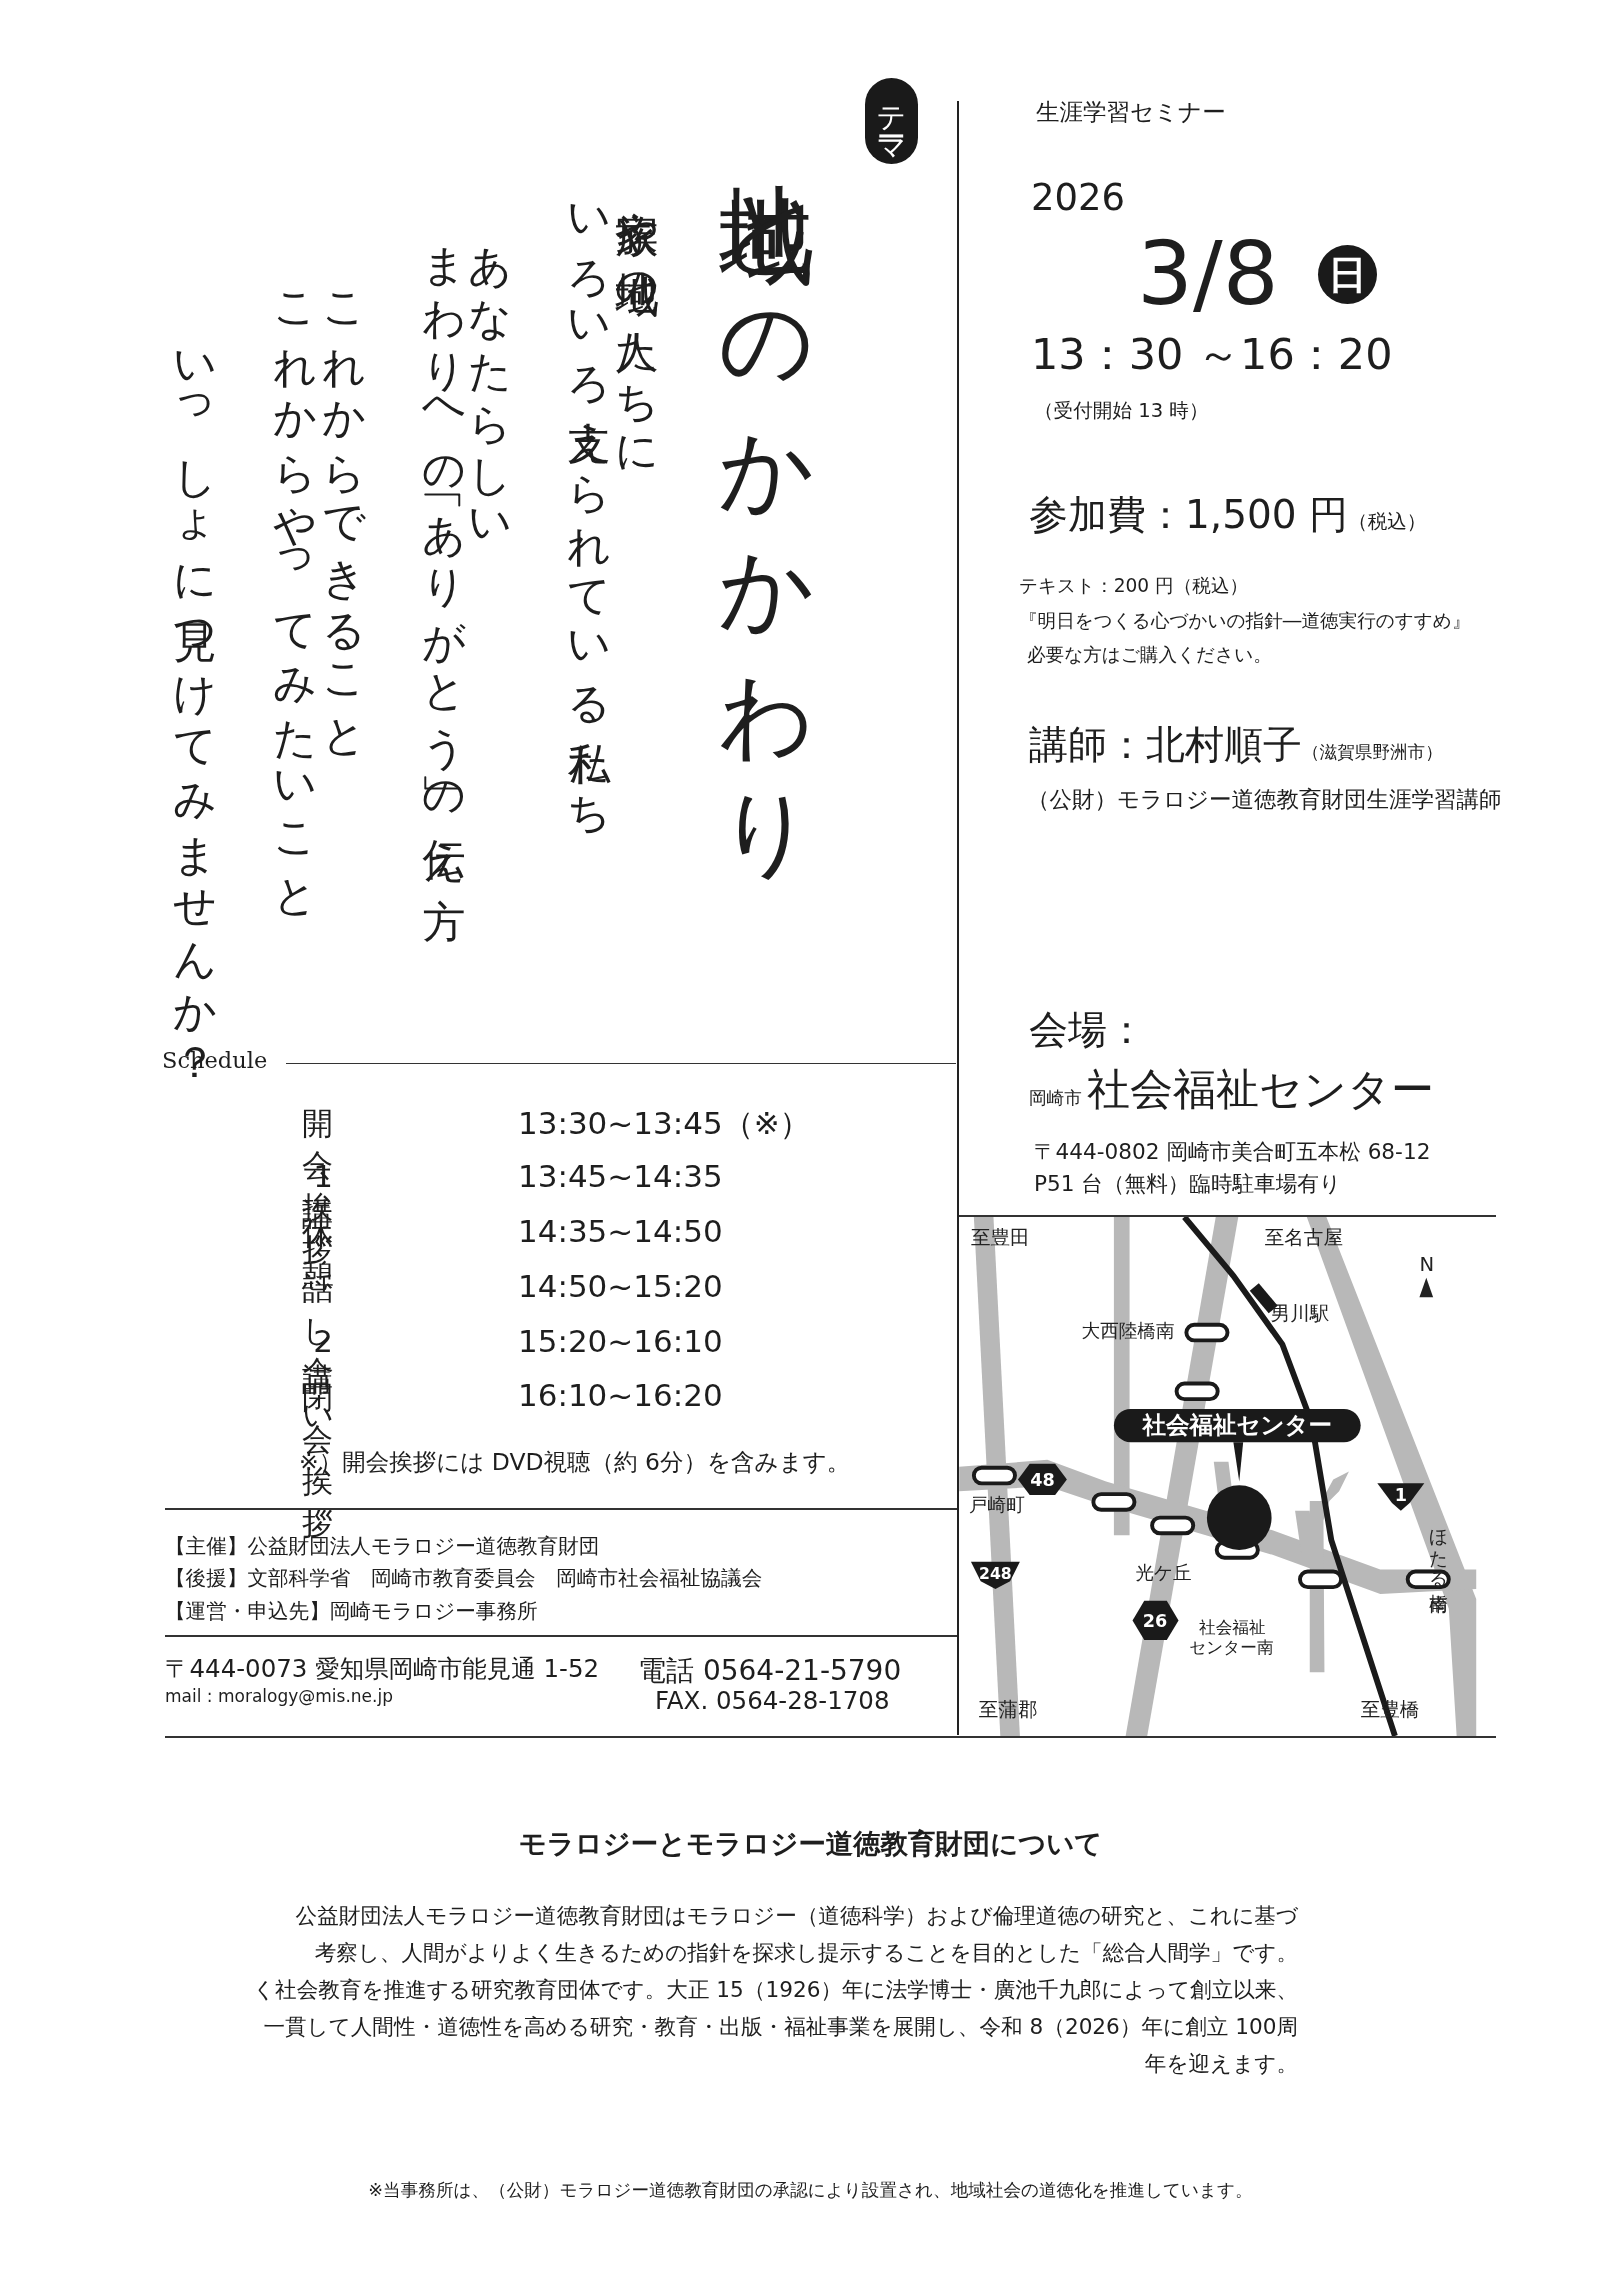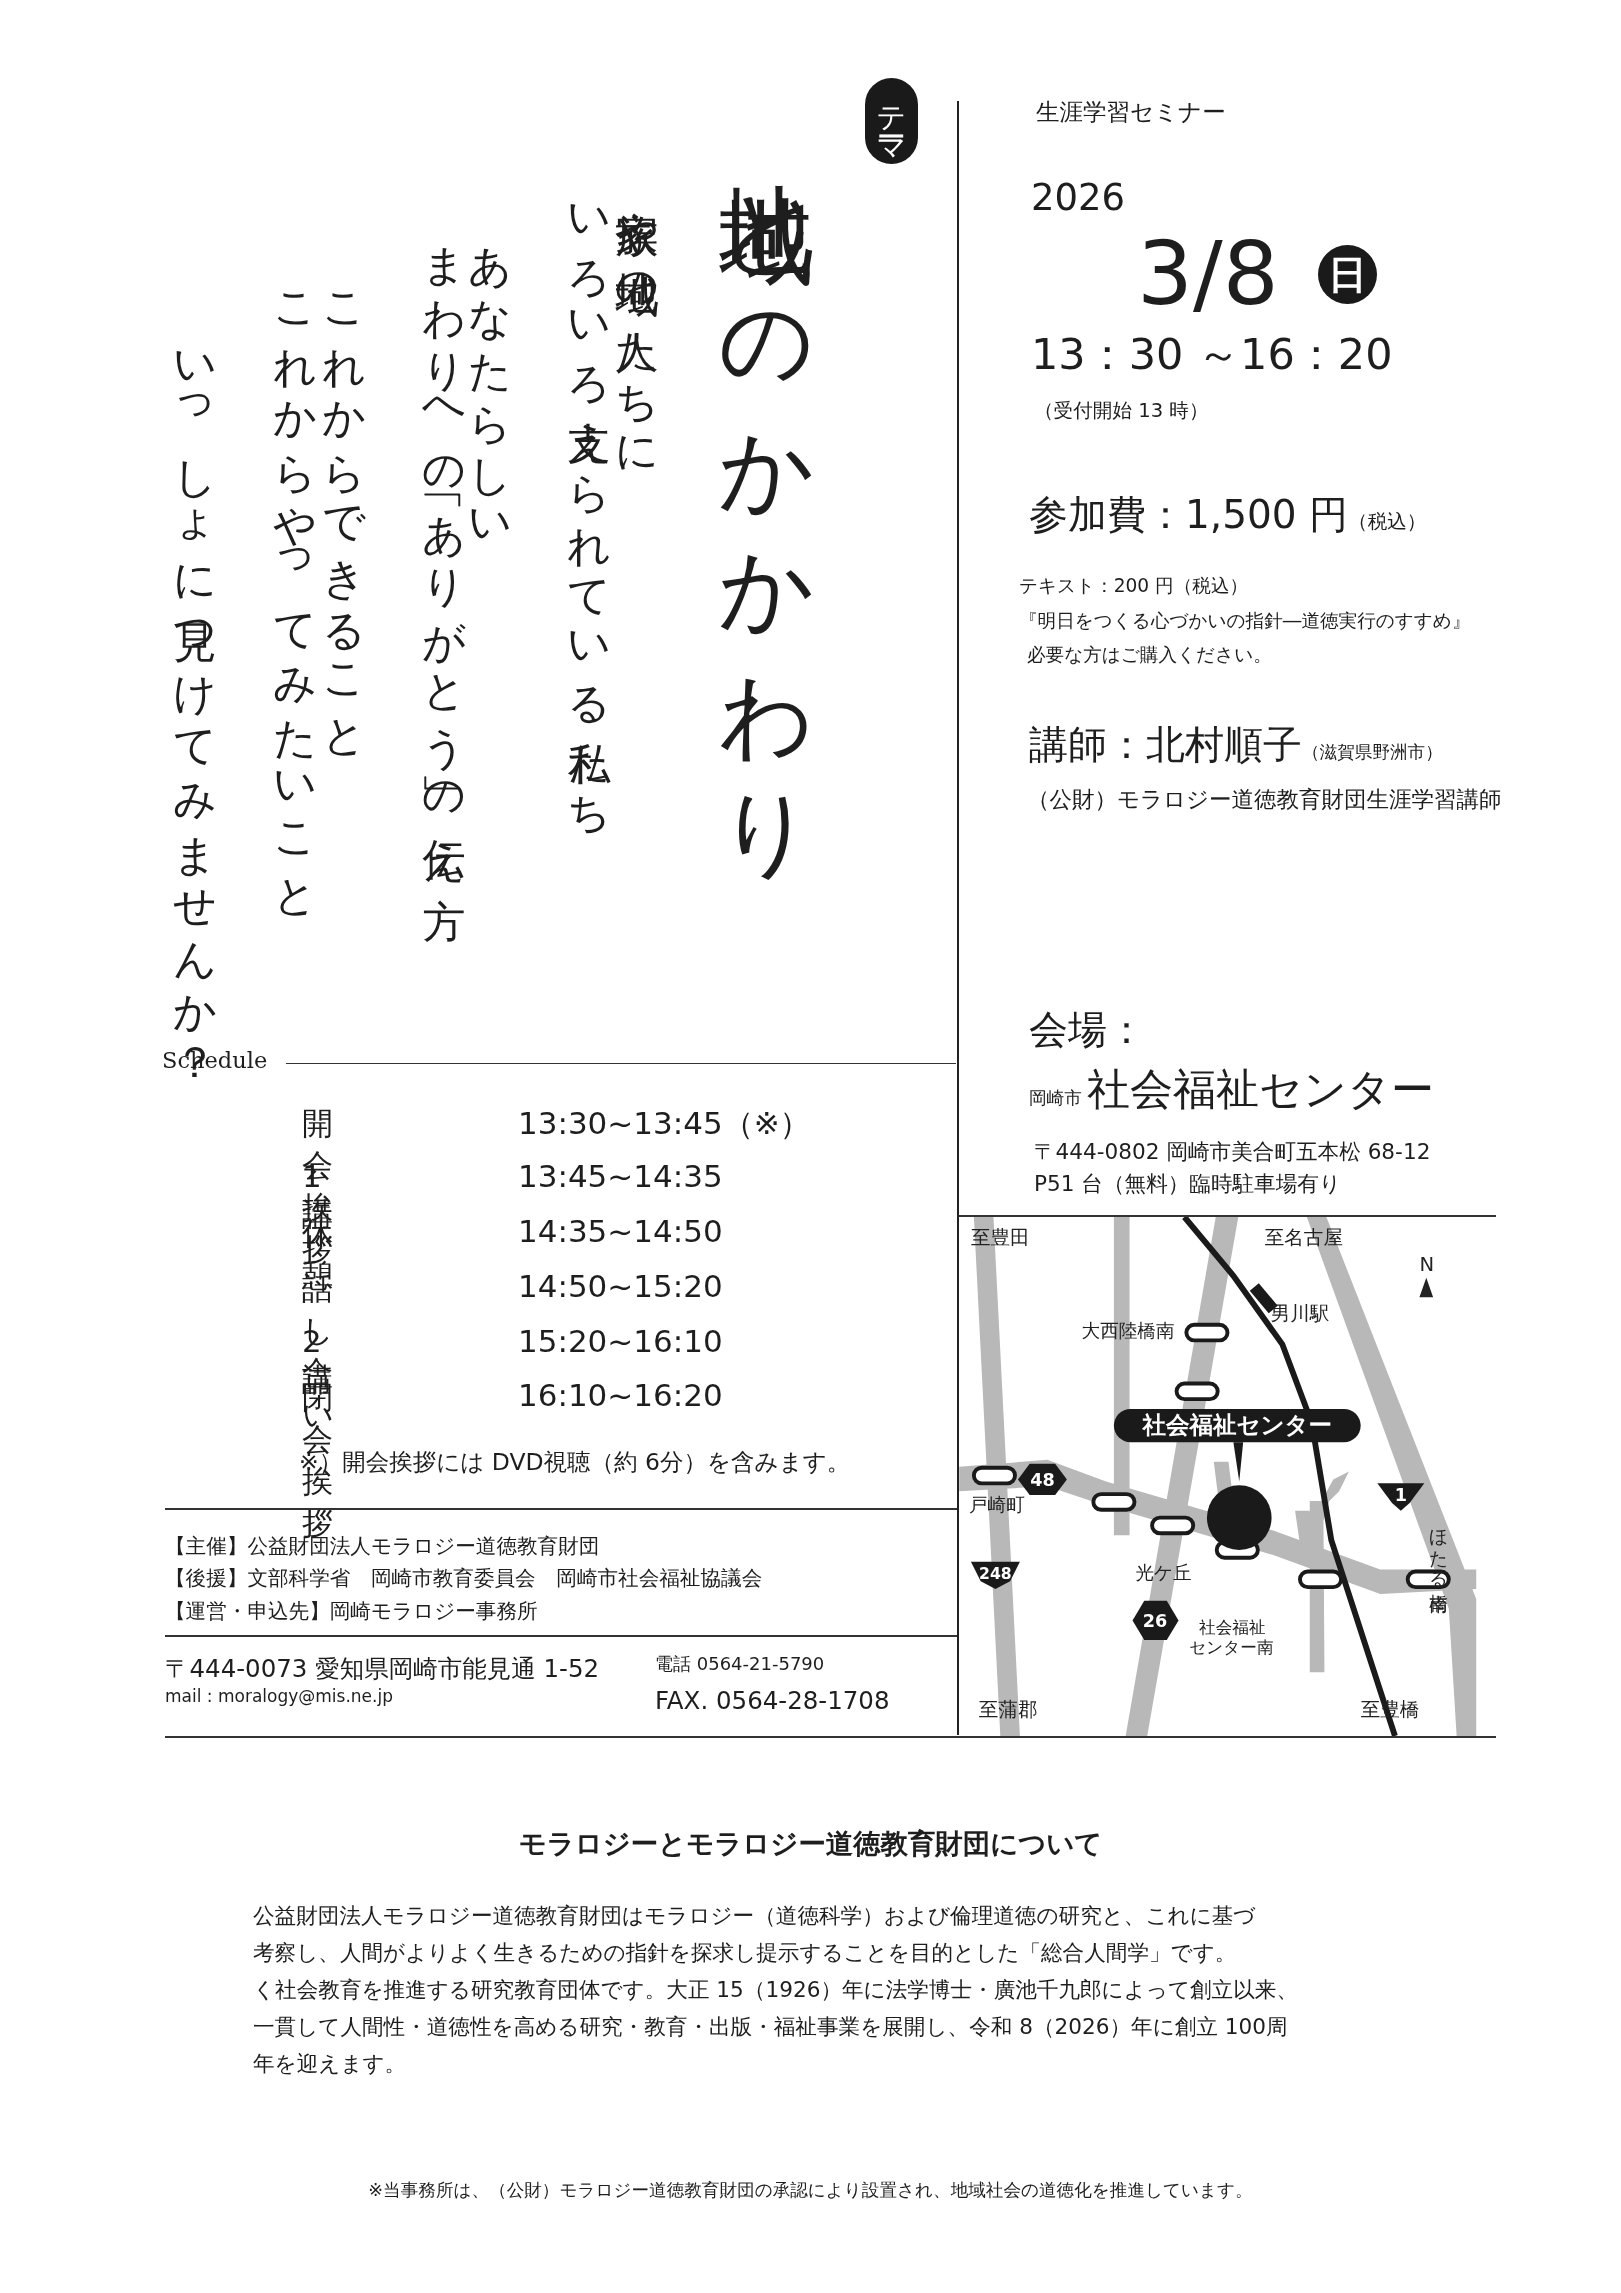--- a/index.html
+++ b/index.html
@@ -1,18 +1,18 @@
 <!DOCTYPE html>
 <html><head>
 <meta charset="utf-8">
 <style>
   html, body { margin:0; padding:0; background:#ffffff; }
   body { width:1621px; height:2294px; position:relative; overflow:hidden;
          font-family:"DejaVu Sans", "Liberation Sans", sans-serif; color:#1e1e1e; }
-  .abs { position:absolute; }
+  .abs { position:absolute;text-align:right; }
   .vtext { position:absolute; writing-mode:vertical-rl; text-orientation:upright;
            font-family:"DejaVu Serif","Liberation Serif", serif; white-space:nowrap; }
   .poem { font-size:43px; letter-spacing:3.9px; line-height:1; }
   .title { font-size:94px; letter-spacing:11.8px; line-height:1; font-family:"DejaVu Sans", sans-serif; font-weight:400; }
   .badge { position:absolute; background:#1a1a1a; color:#fff; border-radius:29px;
            writing-mode:vertical-rl; text-orientation:upright; font-size:29px; line-height:1;
            padding:9.8px 11.8px; letter-spacing:0; }
   .hline { position:absolute; height:2px; background:#333; }
   .vline { position:absolute; width:2px; background:#222; }
   .sched-row { position:absolute; font-size:31px; }
@@ -156,21 +156,21 @@
   </div>
 </div>
 <div class="abs" style="left:299px; top:1446px; font-size:23.5px; white-space:nowrap;">※）開会挨拶には DVD視聴（約 6分）を含みます。</div>
 
 <div class="hline" style="left:165px; top:1508px; width:792px;"></div>
 <div class="abs" style="left:165px; top:1532px; font-size:20.6px;">【主催】公益財団法人モラロジー道徳教育財団</div>
 <div class="abs" style="left:165px; top:1564px; font-size:20.6px; white-space:nowrap;">【後援】文部科学省　岡崎市教育委員会　岡崎市社会福祉協議会</div>
 <div class="abs" style="left:165px; top:1597px; font-size:20.6px;">【運営・申込先】岡崎モラロジー事務所</div>
 <div class="hline" style="left:165px; top:1635px; width:792px;"></div>
 <div class="abs" style="left:165px; top:1652px; font-size:24.5px;">〒444-0073 愛知県岡崎市能見通 1-52</div>
-<div class="abs" style="left:655px; top:1652px; font-size:18px;">電話 0564-21-5790</div>
+<div class="abs" style="left:638px; top:1652px; font-size:28px;">電話 0564-21-5790</div>
 <a class="abs" href="#" style="left:165px; top:1686px; font-size:17px; color:#1e1e1e; text-decoration:none;">mail : moralogy@mis.ne.jp</a>
 <div class="abs" style="left:655px; top:1686px; font-size:24.5px;">FAX. 0564-28-1708</div>
 <div class="hline" style="left:165px; top:1736px; width:1331px;"></div>
 
 <div class="abs" style="left:0; width:1621px; top:1826px; text-align:center; font-size:27.4px; font-weight:700;">モラロジーとモラロジー道徳教育財団について</div>
 <div class="abs" style="left:253px; top:1897px; font-size:21.6px; line-height:37px; white-space:nowrap;">
   <p>公益財団法人モラロジー道徳教育財団はモラロジー（道徳科学）および倫理道徳の研究と、これに基づ</p>
   <p>考察し、人間がよりよく生きるための指針を探求し提示することを目的とした「総合人間学」です。</p>
   <p>く社会教育を推進する研究教育団体です。大正 15（1926）年に法学博士・廣池千九郎によって創立以来、</p>
   <p>一貫して人間性・道徳性を高める研究・教育・出版・福祉事業を展開し、令和 8（2026）年に創立 100周</p>

